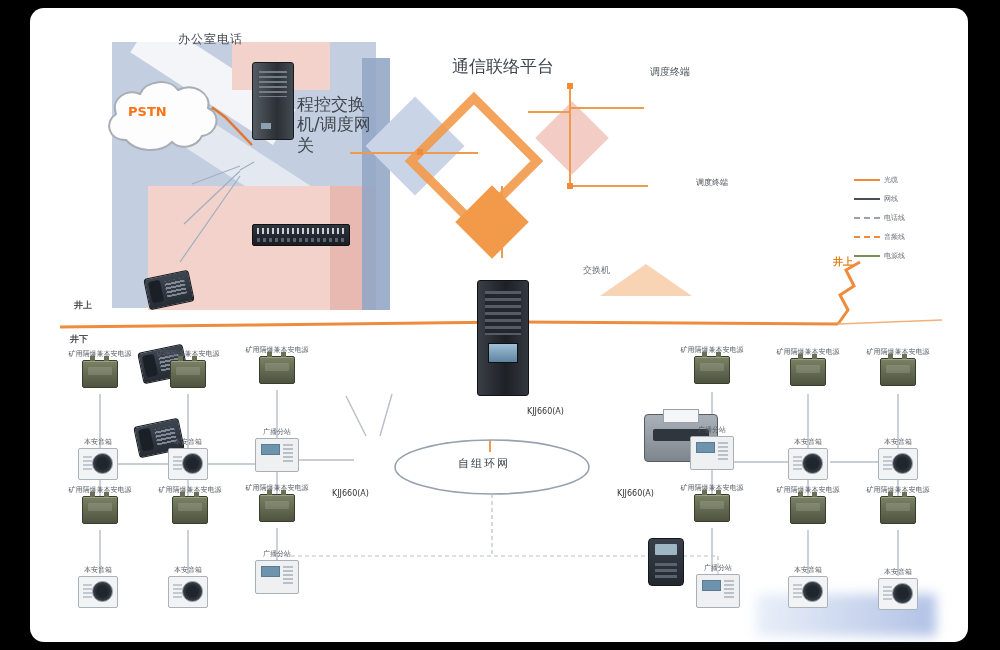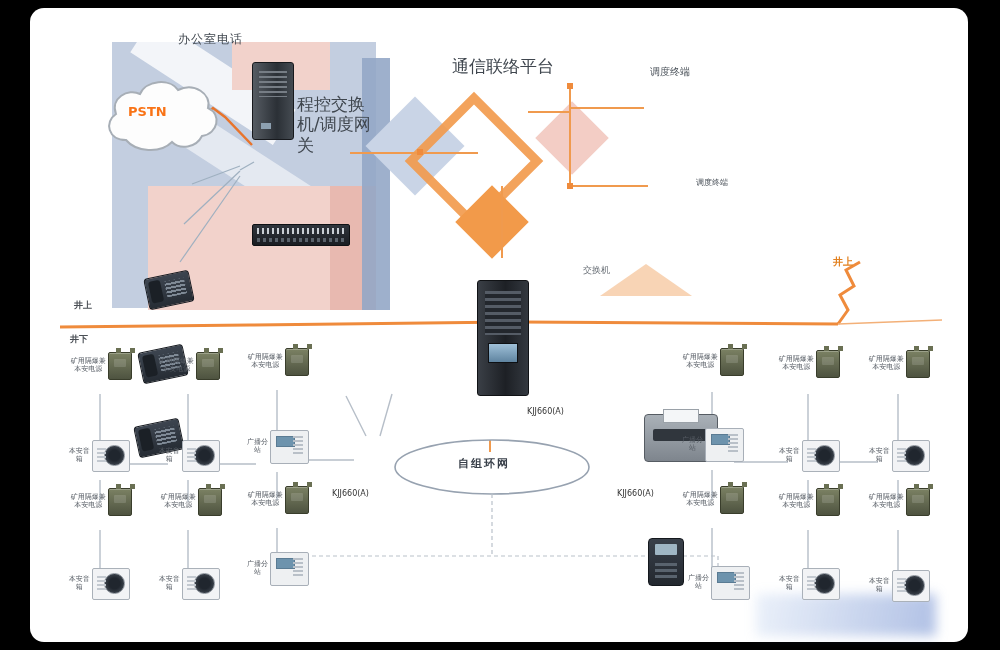--- a/index.html
+++ b/index.html
@@ -8,21 +8,21 @@
   .surface{position:absolute;left:30px;top:8px;width:938px;height:634px;background:#fff;border-radius:14px;}
   .decor{position:absolute;}
   .wires{position:absolute;left:0;top:0;width:1000px;height:650px;pointer-events:none;}
   .lbl{position:absolute;font-size:8px;color:#4d545c;line-height:1.2;white-space:nowrap;z-index:5;}
   .lbl-lg{font-size:12px;color:#3f464e;letter-spacing:1px;}
   .lbl-md{font-size:17px;color:#3f464e;}
   .lbl-wrap{white-space:normal;}
   .lbl-pit{font-size:9px;font-weight:bold;color:#4a4f55;}
   .lbl-pit-o{font-size:10px;font-weight:bold;color:#e2801f;}
   .node{position:absolute;z-index:4;}
-  .cell{position:absolute;width:64px;display:flex;flex-direction:row;align-items:center;z-index:4;}
+  .cell{position:absolute;width:64px;display:flex;flex-direction:column;align-items:center;z-index:4;}
   .cell-label{font-size:7px;color:#555b63;text-align:center;line-height:1.15;}
   .icon{position:relative;margin-top:2px;}
   
   .icon-power{width:34px;height:26px;background:linear-gradient(180deg,#7b8163,#4e5340);border:1px solid #393d2b;border-radius:2px;box-shadow:inset 0 1px 0 rgba(255,255,255,.25);}
   .icon-power::before{content:"";position:absolute;top:-5px;left:7px;width:5px;height:5px;background:#6a7053;box-shadow:14px 0 0 #6a7053;}
   .icon-power::after{content:"";position:absolute;left:5px;top:6px;right:5px;height:8px;background:rgba(255,255,255,.14);border-radius:1px;}
   
   .icon-speaker{width:38px;height:30px;background:#f2f3f5;border:1px solid #aab1b9;border-radius:2px;}
   .icon-speaker::before{content:"";position:absolute;right:4px;top:4px;width:19px;height:19px;border-radius:50%;background:radial-gradient(circle,#20262e 40%,#3d444d 75%);border:1px solid #8a9199;}
   .icon-speaker::after{content:"";position:absolute;left:4px;top:7px;width:9px;height:14px;background:repeating-linear-gradient(180deg,#c3c9d0 0 2px,transparent 2px 4px);}
@@ -50,21 +50,21 @@
   .icon-printer{width:72px;height:46px;background:linear-gradient(180deg,#aab1b8,#7e858d);border:1px solid #565c63;border-radius:4px;}
   .icon-printer::before{content:"";position:absolute;left:18px;top:-6px;width:34px;height:12px;background:#f4f6f8;border:1px solid #9aa1a8;}
   .icon-printer::after{content:"";position:absolute;left:8px;top:14px;width:56px;height:12px;background:#30363d;border-radius:2px;}
   
   .icon-deskphone{width:34px;height:46px;background:linear-gradient(180deg,#39404a,#23282f);border:1px solid #14181d;border-radius:4px;}
   .icon-deskphone::before{content:"";position:absolute;left:6px;top:5px;width:22px;height:11px;background:#9fb6c4;border-radius:1px;}
   .icon-deskphone::after{content:"";position:absolute;left:6px;top:21px;width:22px;height:18px;background:repeating-linear-gradient(0deg,#59636e 0 3px,transparent 3px 6px);}
   
   .cloud{position:absolute;z-index:3;}
   
-  .ring-label{position:absolute;font-size:11px;color:#39404a;letter-spacing:2px;z-index:5;font-weight:bold;}
+  .ring-label{position:absolute;font-size:11px;color:#39404a;letter-spacing:2px;z-index:5;}
   
   .legend{position:absolute;left:854px;top:170px;z-index:5;}
   .legend-row{display:flex;align-items:center;height:19px;}
   .lg-line{display:inline-block;width:26px;margin-right:4px;}
   .lg-0{border-top:2px solid #ef8b3c;}
   .lg-1{border-top:2px solid #4a4f55;}
   .lg-2{border-top:2px dashed #9aa2ac;}
   .lg-3{border-top:2px dashed #ef8b3c;}
   .lg-4{border-top:2px solid #7c8c5a;}
   .lg-label{font-size:7px;color:#666c74;}
@@ -136,20 +136,42 @@
   <div class="lbl" style="left:128px;top:104px;font-size:13px;font-weight:bold;color:#f97316;">PSTN</div>
   <div class="lbl lbl-md lbl-wrap" style="left:297px;top:94px;width:78px;">程控交换机/调度网关</div>
   <div class="lbl lbl-md" style="left:452px;top:56px;">通信联络平台</div>
   <div class="lbl" style="left:650px;top:66px;font-size:10px;">调度终端</div>
   <div class="lbl" style="left:696px;top:178px;">调度终端</div>
   <div class="lbl" style="left:547px;top:265px;font-size:9px;color:#6a7077;margin-left:36px;">交换机</div>
   <div class="lbl lbl-pit" style="left:74px;top:300px;">井上</div>
   <div class="lbl lbl-pit" style="left:70px;top:334px;">井下</div>
   <div class="lbl lbl-pit-o" style="left:833px;top:256px;">井上</div>
 
+  <div class="legend">
+    <div class="legend-row">
+        <span class="lg-line lg-0"></span>
+        <span class="lg-label">光缆</span>
+      </div>
+    <div class="legend-row">
+        <span class="lg-line lg-1"></span>
+        <span class="lg-label">网线</span>
+      </div>
+    <div class="legend-row">
+        <span class="lg-line lg-2"></span>
+        <span class="lg-label">电话线</span>
+      </div>
+    <div class="legend-row">
+        <span class="lg-line lg-3"></span>
+        <span class="lg-label">音频线</span>
+      </div>
+    <div class="legend-row">
+        <span class="lg-line lg-4"></span>
+        <span class="lg-label">电源线</span>
+      </div>
+  </div>
 
   <div class="cloud" style="left:96px;top:70px;">
     <svg width="130" height="90" viewBox="0 0 130 90">
       <path d="M30,70 C12,70 8,52 20,44 C14,28 32,18 44,24 C50,10 74,8 82,20 C98,12 116,24 112,38 C126,44 122,64 106,66 C100,78 84,80 76,72 C64,84 40,82 30,70 Z" fill="#fdfdfd" stroke="#a7aeb6" stroke-width="2"></path>
     </svg>
   </div>
   <div class="node icon icon-tower" style="left:252px;top:60px;"></div>
   <div class="node icon icon-panel" style="left:252px;top:142px;"></div>
   <div class="node icon icon-phone" style="left:146px;top:168px;"></div>
   <div class="node icon icon-phone" style="left:140px;top:208px;"></div>

